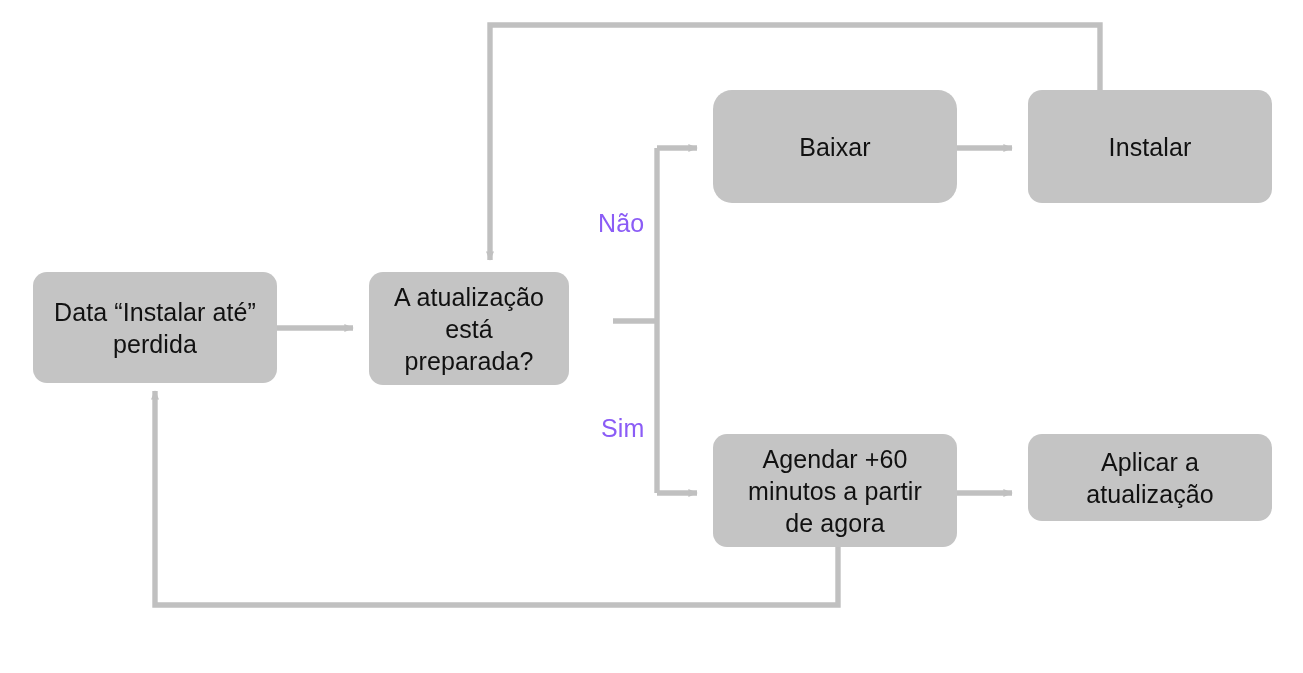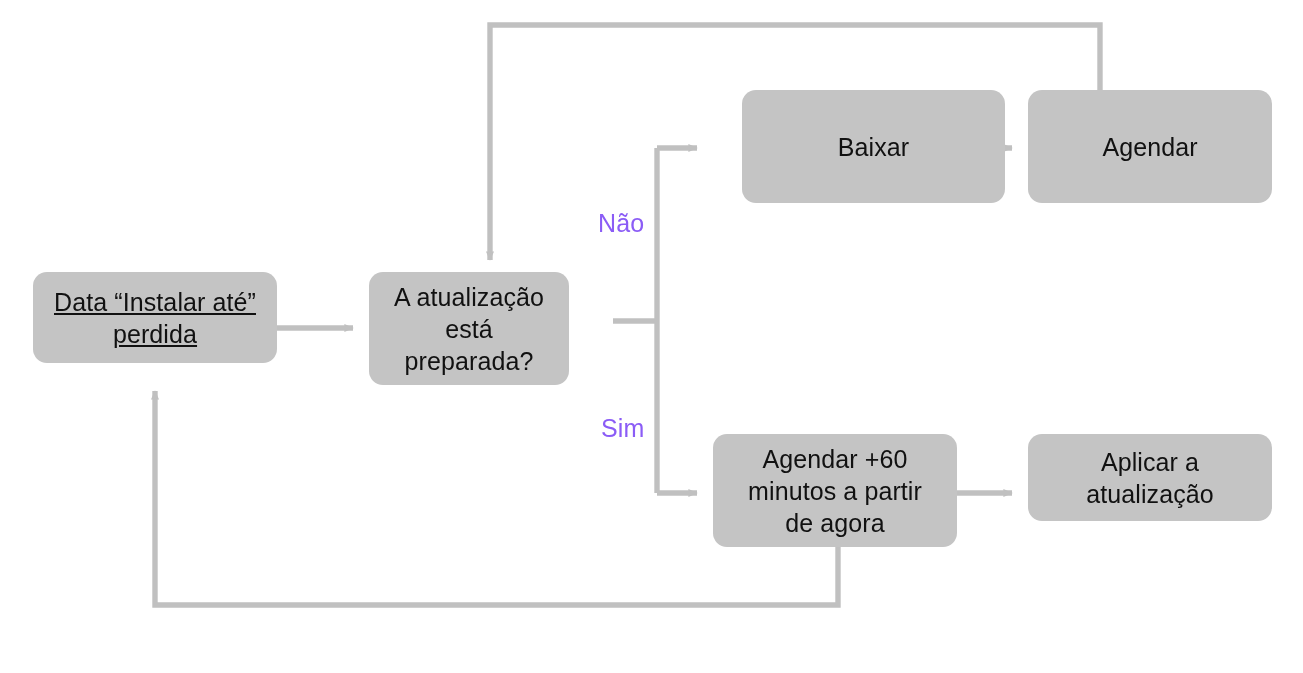--- a/index.html
+++ b/index.html
@@ -81,36 +81,36 @@
       <path d="M957,148 L1012,148" marker-end="url(#arrowhead)"></path>
 
       <path d="M957,493 L1012,493" marker-end="url(#arrowhead)"></path>
 
       <path d="M1100,90 L1100,25 L490,25 L490,260" marker-end="url(#arrowhead)"></path>
 
       <path d="M838,547 L838,605 L155,605 L155,391" marker-end="url(#arrowhead)"></path>
     </g>
   </svg>
 
-  <div class="node" style="left:33px; top:272px; width:244px; height:91px;text-decoration:underline;">
+  <div class="node" style="left:33px; top:272px; width:244px; height:111px;">
     <span class="node-label">Data “Instalar até”
 perdida</span>
   </div>
 
   <div class="node" style="left:369px; top:272px; width:200px; height:113px;">
     <span class="node-label">A atualização está
 preparada?</span>
   </div>
 
-  <div class="node" style="left:742px; top:90px; width:263px; height:113px;">
+  <div class="node" style="left:713px; top:90px; width:244px; height:113px;border-radius:19px;">
     <span class="node-label">Baixar</span>
   </div>
 
   <div class="node" style="left:1028px; top:90px; width:244px; height:113px;">
-    <span class="node-label">Agendar</span>
+    <span class="node-label">Instalar</span>
   </div>
 
   <div class="node" style="left:713px; top:434px; width:244px; height:113px;">
     <span class="node-label">Agendar +60
 minutos a partir
 de agora</span>
   </div>
 
   <div class="node" style="left:1028px; top:434px; width:244px; height:87px;">
     <span class="node-label">Aplicar a

